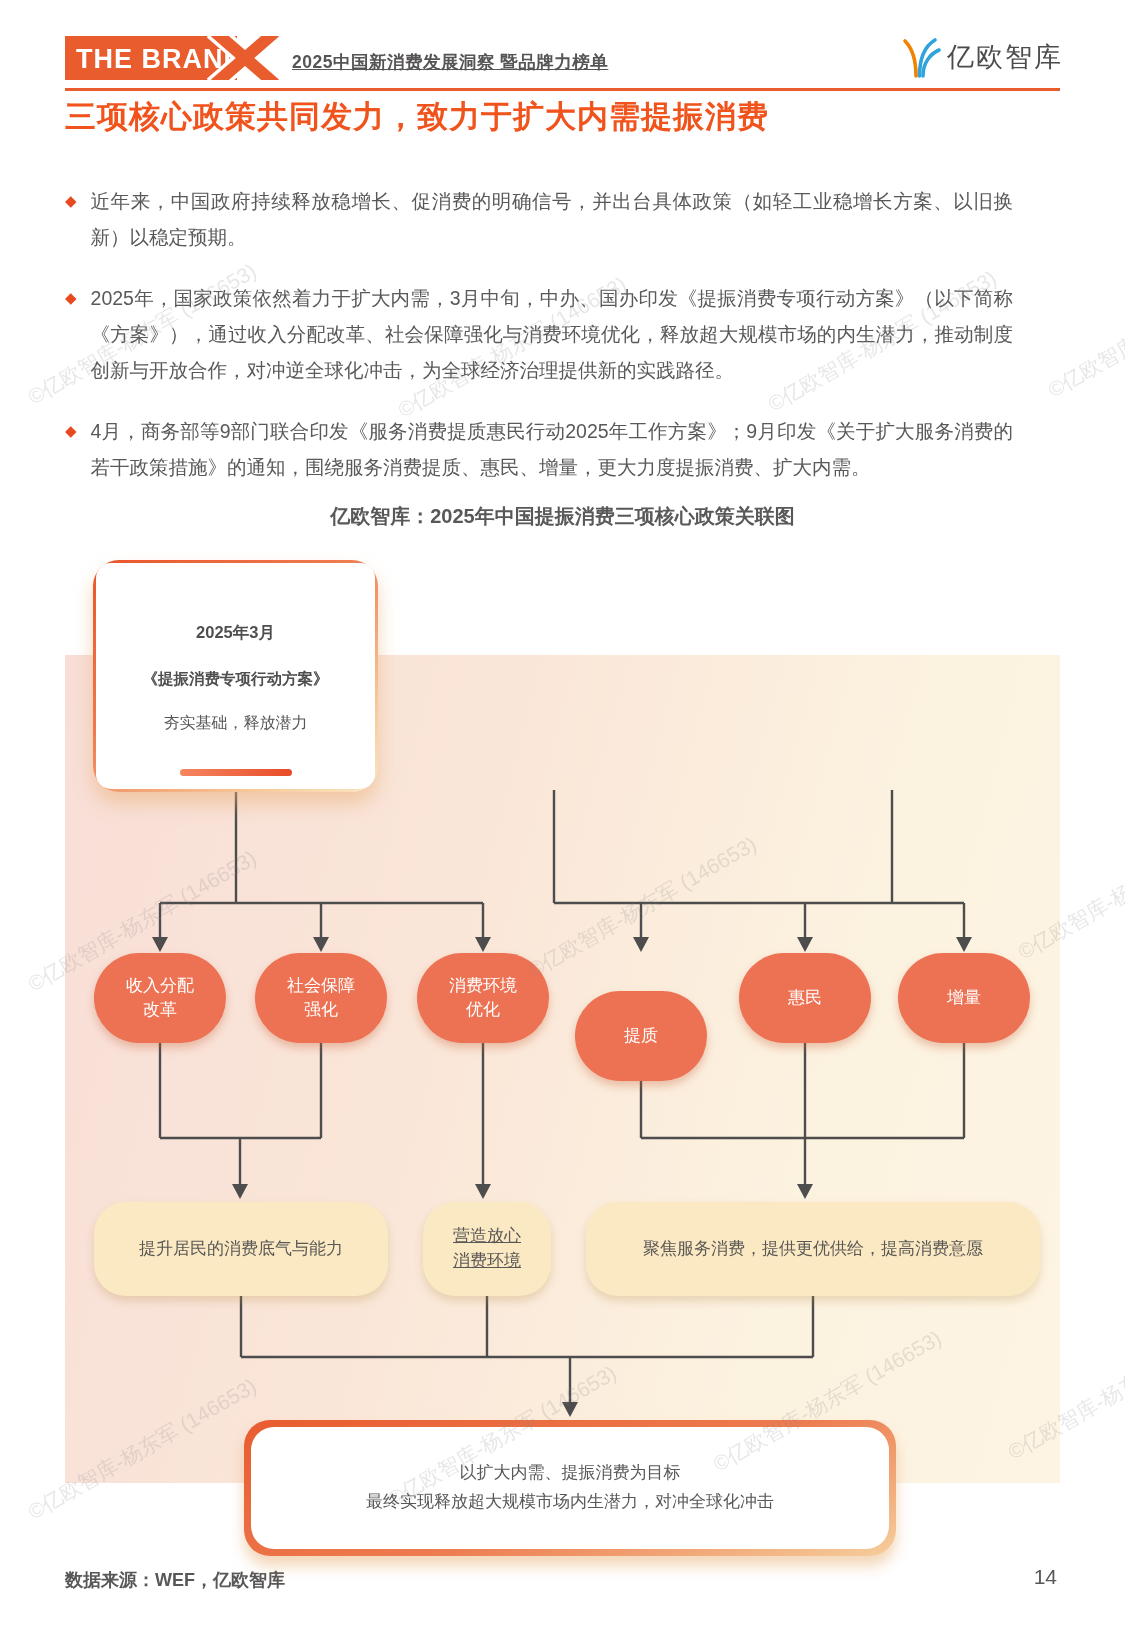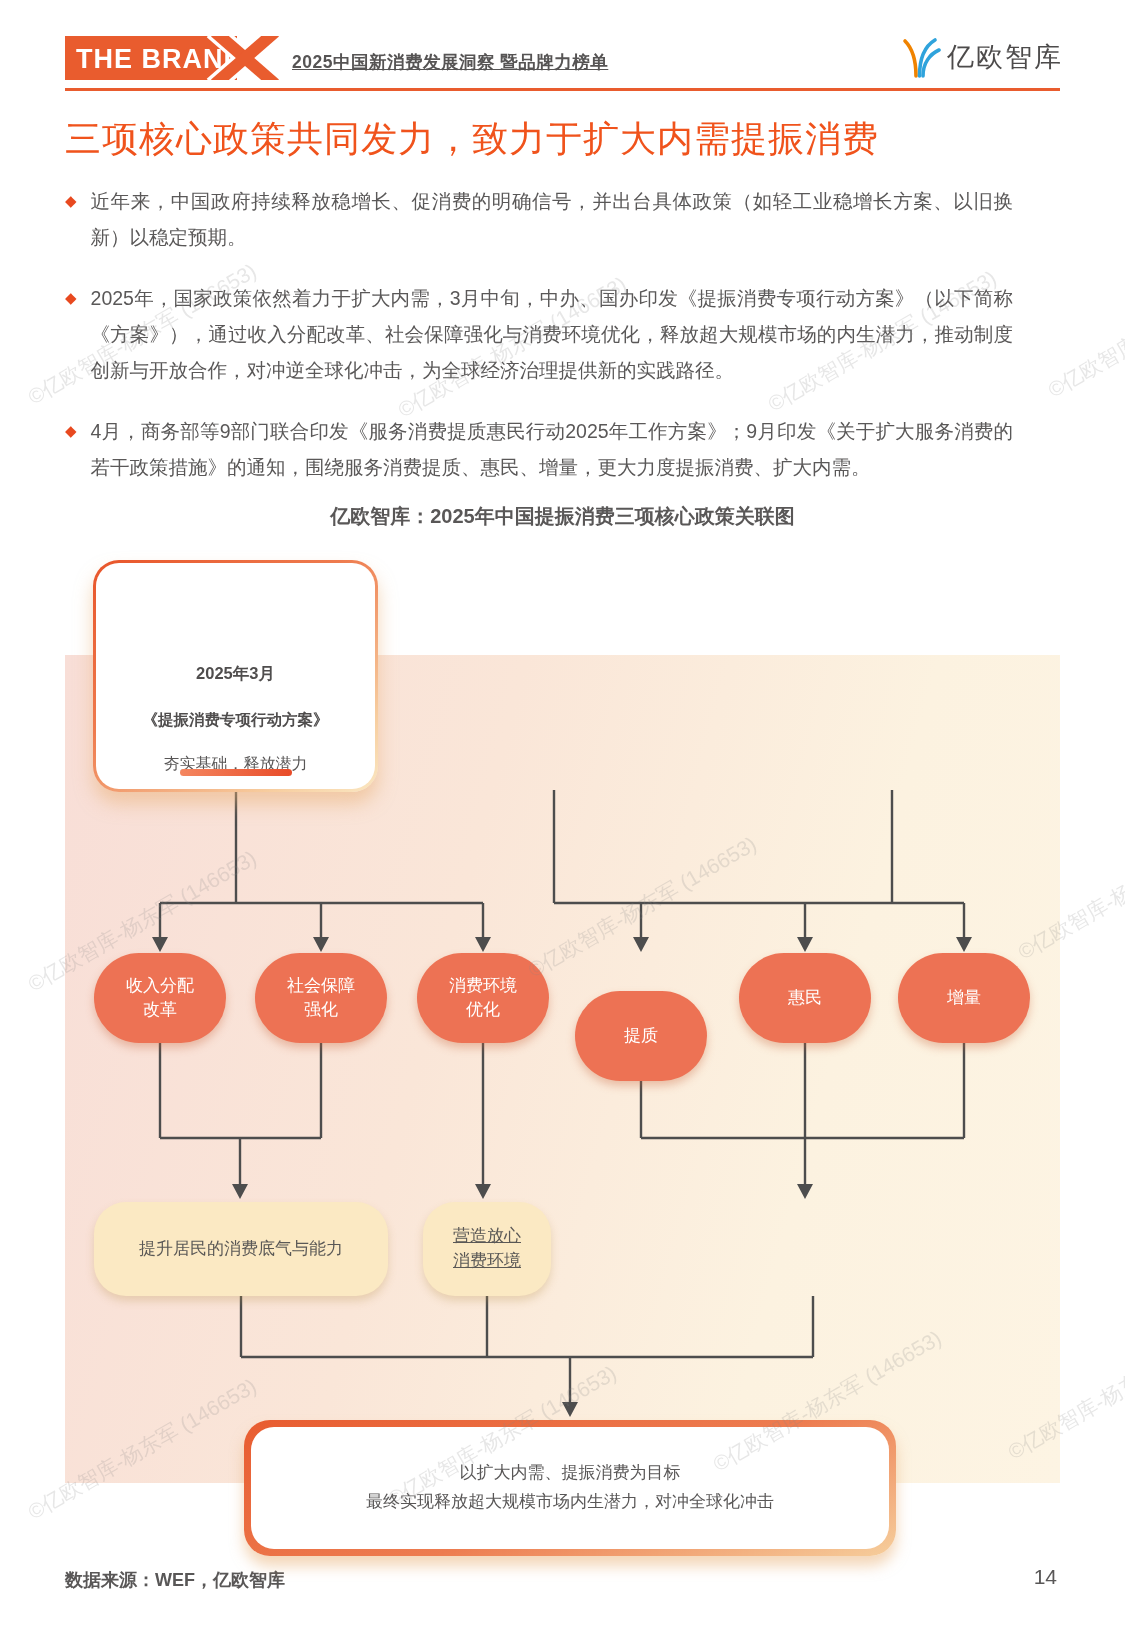--- a/index.html
+++ b/index.html
@@ -8,37 +8,37 @@
   .page { position:relative; width:1125px; height:1625px; background:#ffffff; overflow:hidden; }
 
   
   .logo-box { position:absolute; left:65px; top:36px; }
   .header-subtitle { position:absolute; left:292px; top:50px; font-size:17.5px; font-weight:bold; color:#565454; letter-spacing:.5px;text-decoration:underline; }
   .brand-right { position:absolute; right:62px; top:34px; display:flex; align-items:center; gap:6px; }
   .brand-right-text { font-size:27px; color:#4d4b4b; font-weight:500; letter-spacing:2px; }
   .header-rule { position:absolute; left:65px; top:88px; width:995px; height:3px; background:#E95C2E; }
 
   
-  .page-title { position:absolute; left:65px; top:115px; font-size:36px; font-weight:normal; color:#F0531C; letter-spacing:1px; }
+  .page-title { position:absolute; left:65px; top:96px; font-size:31px; font-weight:bold; color:#F0531C; letter-spacing:1px; }
   .bullets { position:absolute; left:65px; top:183px; width:948px; }
   .bullet { display:flex; gap:14px; margin-bottom:25px; }
   .bullet-marker { color:#E8491F; font-size:15px; line-height:1; margin-top:10px; flex:0 0 auto; }
   .bullet-text { font-size:19.5px; color:#5A5858; line-height:1.85; text-align:justify; }
 
   
   .diagram-title { position:absolute; left:0; top:503px; width:1125px; text-align:center; font-size:20px; font-weight:bold; color:#595757; }
   .panel { position:absolute; left:65px; top:655px; width:995px; height:828px; z-index:1;
            background:linear-gradient(105deg,#F8DED7 0%,#FAE6D8 38%,#FCF2E0 72%,#FDF4E3 100%); }
   .connectors { position:absolute; left:0; top:0; width:1125px; height:1625px; z-index:2; pointer-events:none; }
 
   .card { position:absolute; top:560px; height:232px; z-index:3; border-radius:26px; padding:3px;
           background:linear-gradient(145deg,#E8552A 0%,#EE7B4E 40%,#F7CD9F 82%,#FAE7C2 100%);
           box-shadow:0 12px 18px rgba(233,176,116,.5); }
-  .card-inner { position:relative; width:100%; height:100%; background:#ffffff; border-radius:23px;
-                display:flex; flex-direction:column; align-items:center; padding-top:100px; }
+  .card-inner { position:relative; width:100%; height:100%; background:#ffffff; border-radius:15px;
+                display:flex; flex-direction:column; align-items:center; padding-top:59px; }
   .card-date { font-size:16.5px; font-weight:bold; color:#4f4d4d; margin-bottom:25px; }
   .card-title { font-size:15.5px; font-weight:bold; color:#4f4d4d; white-space:nowrap; margin-bottom:23px; }
   .card-tagline { font-size:16px; color:#595757; }
   .card-bar { position:absolute; bottom:13px; left:50%; transform:translateX(-50%); width:112px; height:7px;
               border-radius:4px; background:linear-gradient(90deg,#F48660,#E84B28); }
   .card-1 { left:93px;  width:285px; }
   .card-2 { left:403px; width:303px; }
   .card-3 { left:745px; width:293px; }
 
   .node { position:absolute; top:953px; height:90px; z-index:3; background:#ED7254; border-radius:45px;
@@ -186,20 +186,21 @@
 强化</div>
   <div class="node node-3">消费环境
 优化</div>
   <div class="node node-4">提质</div>
   <div class="node node-5">惠民</div>
   <div class="node node-6">增量</div>
 
   <div class="outcome outcome-1">提升居民的消费底气与能力</div>
   <div class="outcome outcome-2">营造放心
 消费环境</div>
+  <div class="outcome outcome-3">聚焦服务消费，提供更优供给，提高消费意愿</div>
 
   <div class="goal-box">
     <div class="goal-inner">以扩大内需、提振消费为目标
 最终实现释放超大规模市场内生潜力，对冲全球化冲击</div>
   </div>
 
   <div class="footer-source">数据来源：WEF，亿欧智库</div>
   <div class="page-number">14</div>
 
   <span class="wm" style="left:30px;  top:385px;">©亿欧智库-杨东军 (146653)</span>

